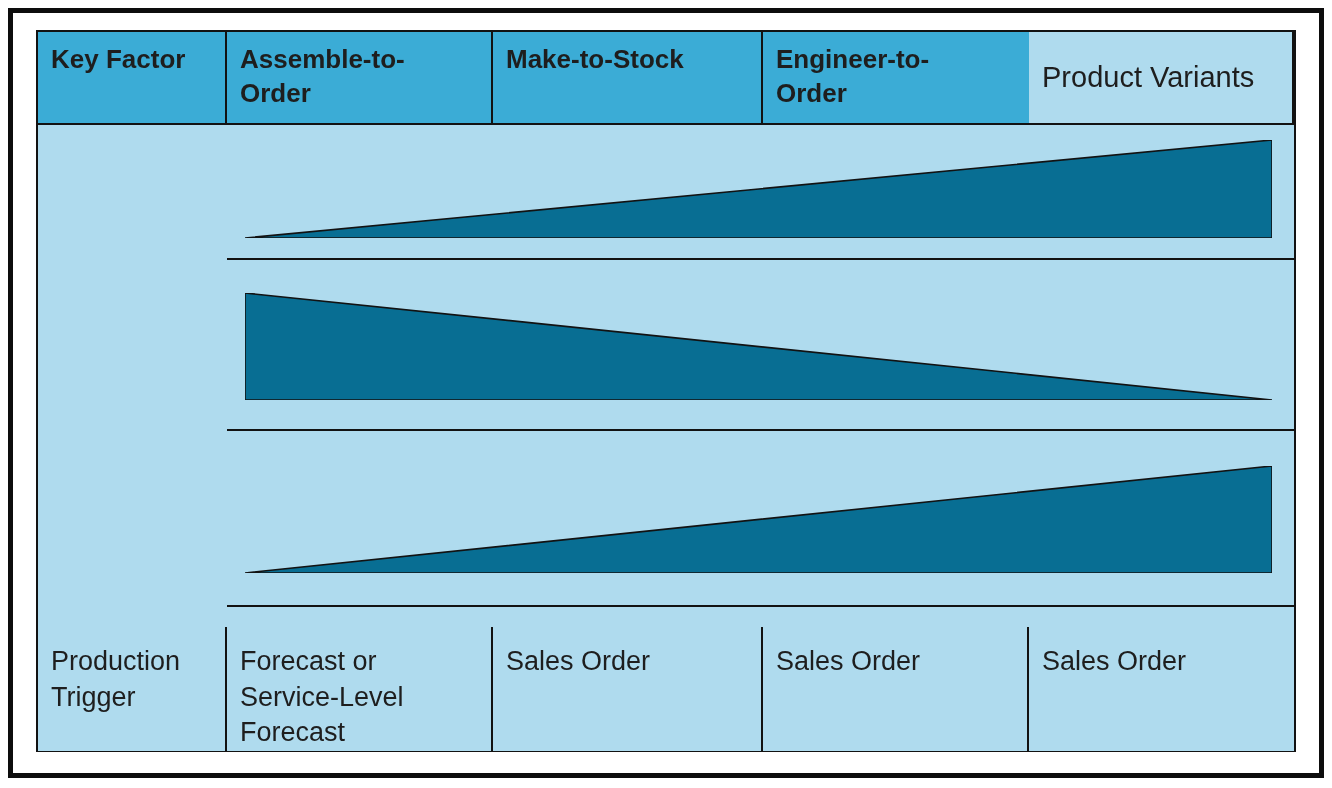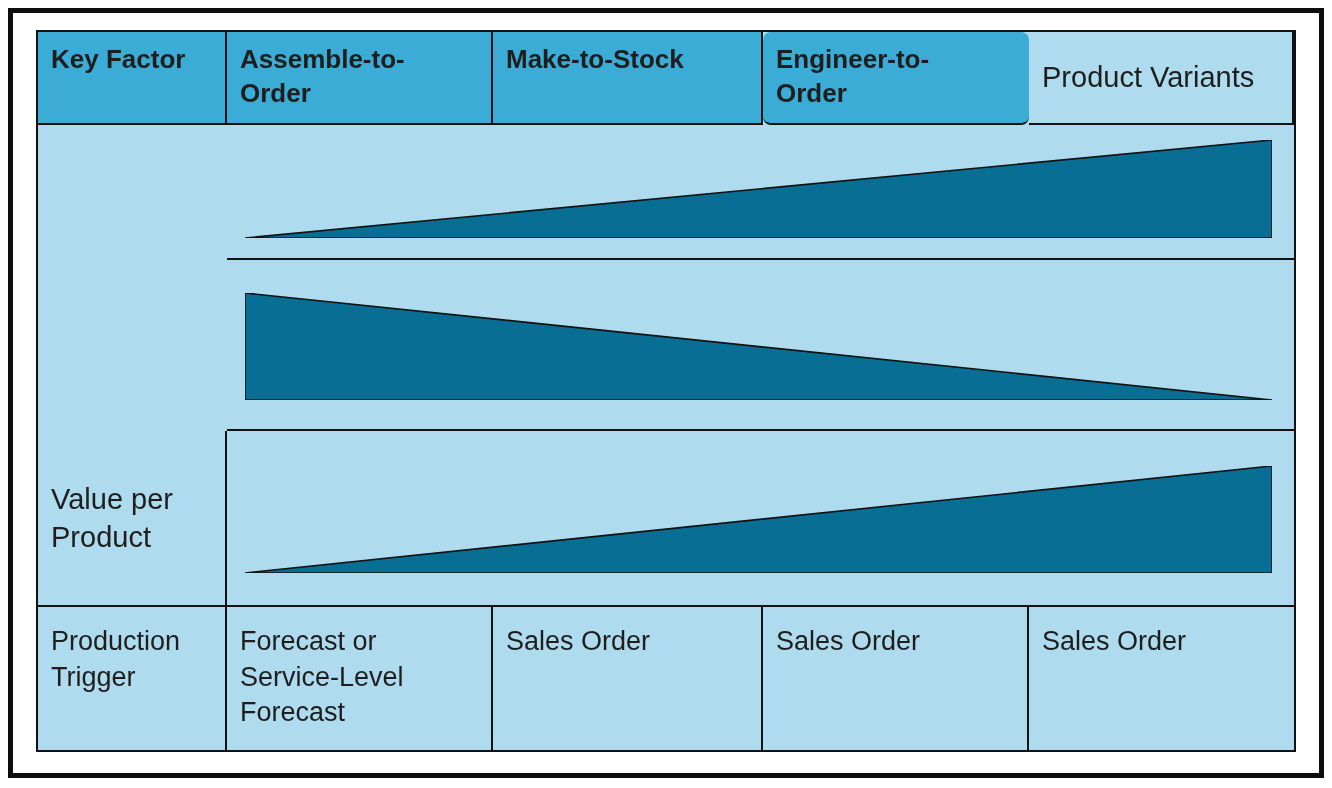--- a/index.html
+++ b/index.html
@@ -18,22 +18,22 @@
   .tbl{position:absolute;left:23px;top:17px;width:1260px;height:722px;
     border:2px solid var(--border);
     display:grid;
     grid-template-columns:189px 266px 270px 266px 1fr;
     grid-template-rows:93px 135px 171px 176px 1fr;
     background:var(--body-bg);}
   .cell{position:relative;background:var(--body-bg);
     border-right:2px solid var(--border);
     border-bottom:2px solid var(--border);
     color:var(--text);}
-  .lastcol{border-right:none;border-radius:8px;}
-  .lastrow{border-bottom:none;}
+  .lastcol{border-right:none;}
+  .lastrow{border-bottom:none;margin-top:20px;}
   .hdr{background:var(--header-bg);
     font-weight:bold;font-size:26px;line-height:1.3;
     padding:11px 8px 0 13px;}
   .hdr .hdr-txt{display:inline-block;max-width:210px;}
   .hdr.c1 .hdr-txt{max-width:160px;}
   .label{display:flex;align-items:center;
     font-size:29px;line-height:1.32;padding:0 2px 0 13px;}
   .toplabel{display:block;font-size:27px;line-height:1.32;
     padding:17px 10px 0 13px;}
   .merged{grid-column:2 / 6;border-right:none;}
@@ -77,23 +77,20 @@
       </div>
 
       <div class="cell merged">
         <div class="wedge-box w2">
           <svg viewBox="0 0 100 100" preserveAspectRatio="none" aria-hidden="true">
             <polygon points="0,0 0,100 100,100"></polygon>
           </svg>
         </div>
       </div>
 
-      <div class="cell label">
-        <span>Value per Product</span>
-      </div>
       <div class="cell merged">
         <div class="wedge-box w3">
           <svg viewBox="0 0 100 100" preserveAspectRatio="none" aria-hidden="true">
             <polygon points="0,100 100,0 100,100"></polygon>
           </svg>
         </div>
       </div>
 
       <div class="cell toplabel lastrow">
         <span>Production Trigger</span>

